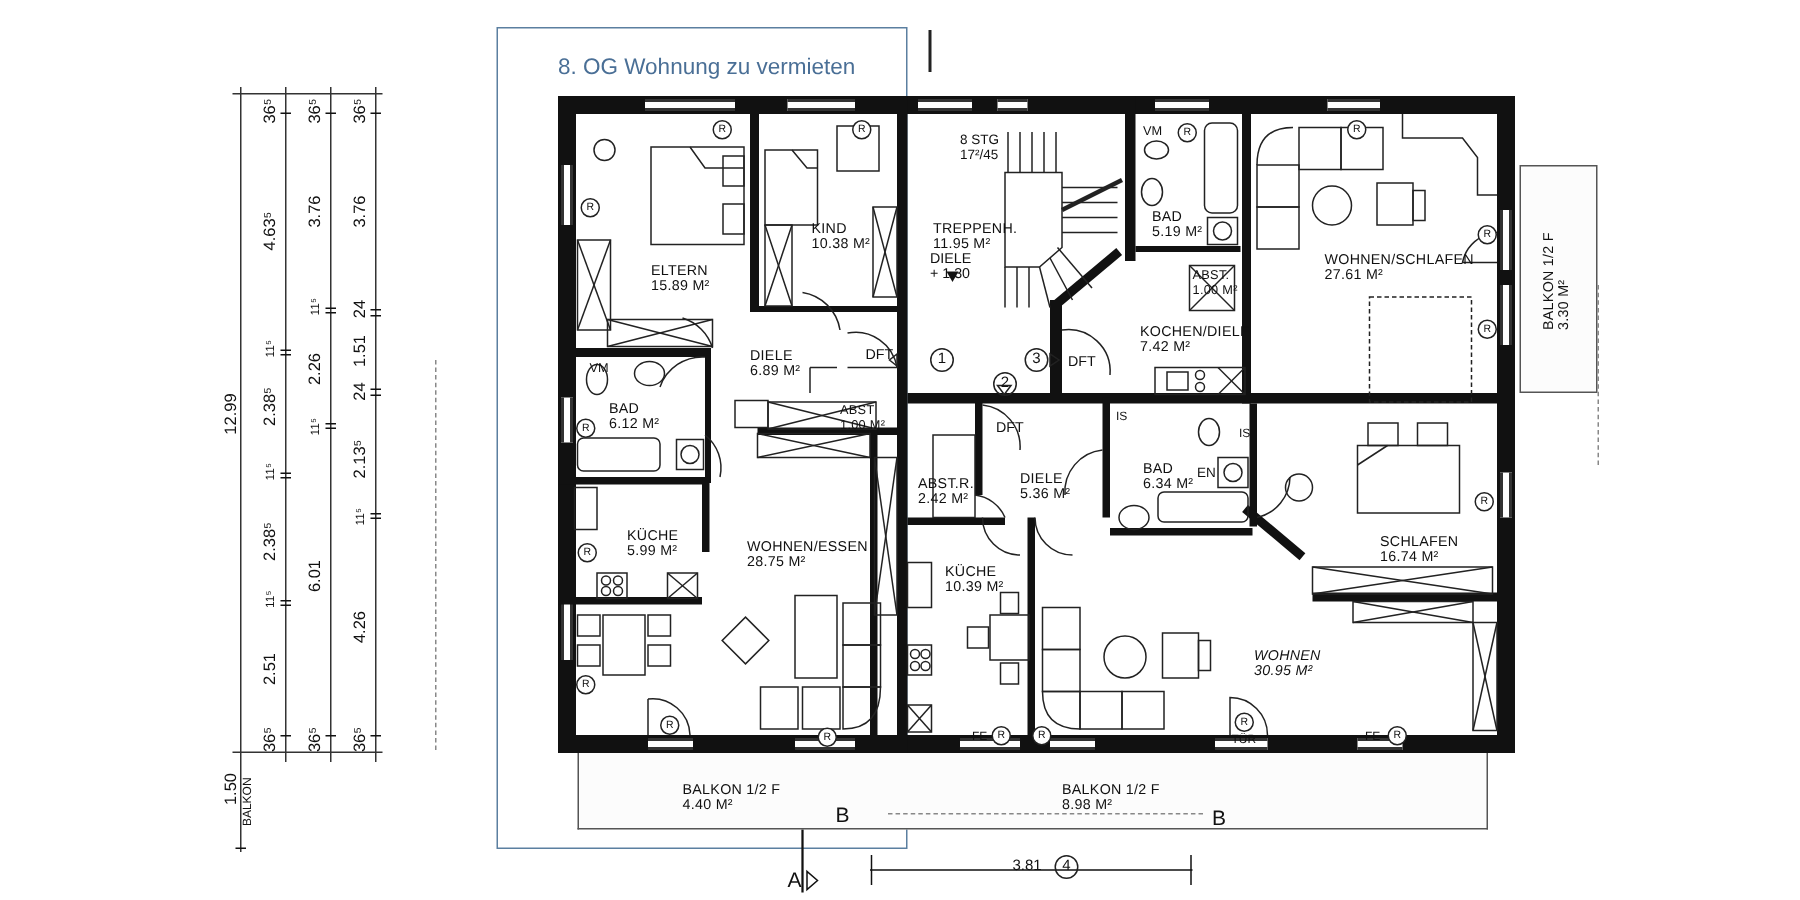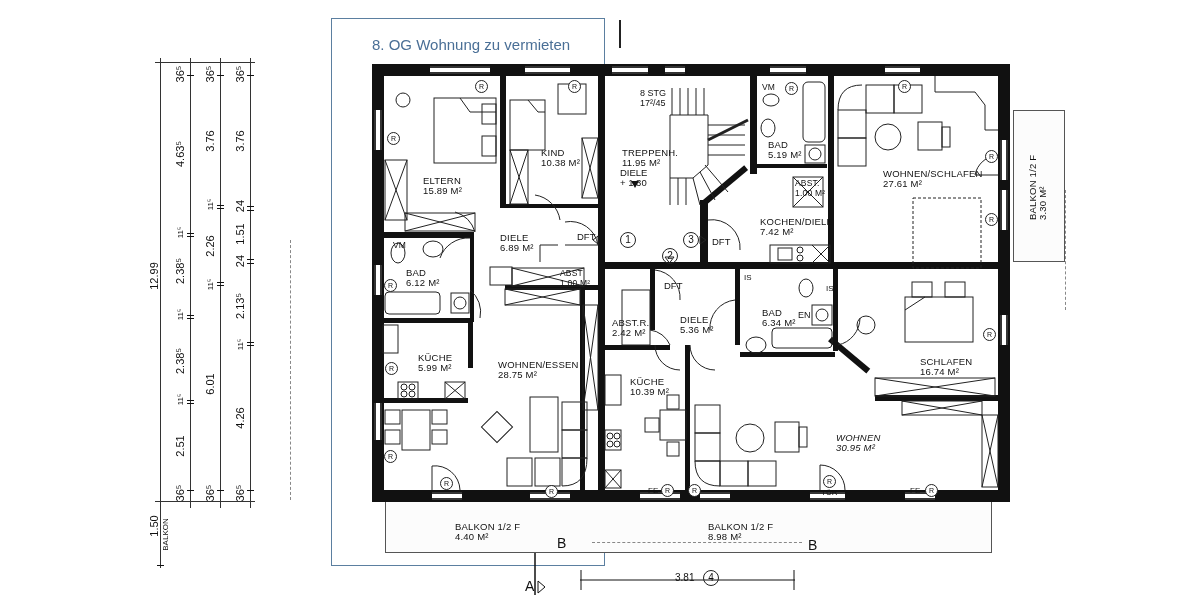--- a/index.html
+++ b/index.html
@@ -354,21 +354,21 @@
 
   <line x1="580" y1="580" x2="795" y2="580" stroke="#111"></line>
   <line x1="581" y1="570" x2="581" y2="590" stroke="#111"></line>
   <line x1="794" y1="570" x2="794" y2="590" stroke="#111"></line>
 </svg>
 
 <div class="balcony" style="left:385px;top:502px;width:605px;height:50px;border-top:none;"></div>
 <div class="dotted-h" style="left:592px;top:542px;width:210px;"></div>
 <div class="balcony" style="left:1013px;top:110px;width:50px;height:150px;"></div>
 
-<div class="room-label" style="left:423px;top:176px;"><span>ELTERN</span><span class="area">15.89 m²</span></div>
+<div class="room-label" style="left:434px;top:176px;"><span>ELTERN</span><span class="area">15.89 m²</span></div>
 <div class="room-label" style="left:541px;top:148px;"><span>KIND</span><span class="area">10.38 m²</span></div>
 <div class="room-label" style="left:622px;top:148px;"><span>TREPPENH.</span><span class="area">11.95 m²</span></div>
 <div class="room-label" style="left:768px;top:140px;"><span>BAD</span><span class="area">5.19 m²</span></div>
 <div class="room-label" style="left:795px;top:178px;font-size:8.5px;"><span>ABST.</span><span class="area">1.00 m²</span></div>
 <div class="room-label" style="left:883px;top:169px;"><span>WOHNEN/SCHLAFEN</span><span class="area">27.61 m²</span></div>
 <div class="room-label" style="left:500px;top:233px;"><span>DIELE</span><span class="area">6.89 m²</span></div>
 <div class="room-label" style="left:560px;top:268px;font-size:8.5px;"><span>ABST</span><span class="area">1.00 m²</span></div>
 <div class="room-label" style="left:760px;top:217px;"><span>KOCHEN/DIELE</span><span class="area">7.42 m²</span></div>
 <div class="room-label" style="left:406px;top:268px;"><span>BAD</span><span class="area">6.12 m²</span></div>
 <div class="room-label" style="left:612px;top:318px;"><span>ABST.R.</span><span class="area">2.42 m²</span></div>

